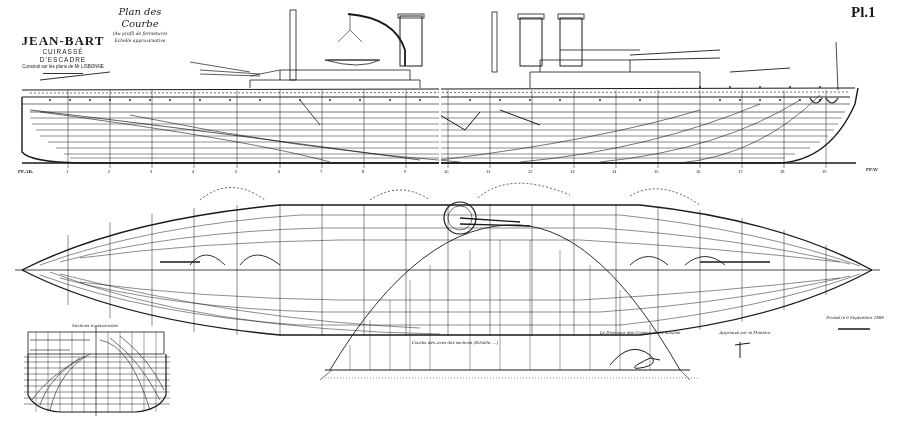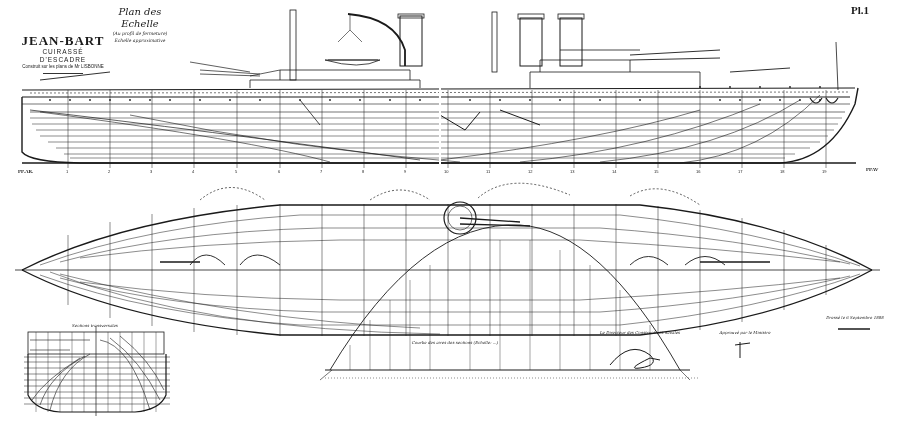--- a/index.html
+++ b/index.html
@@ -6,21 +6,21 @@
   body{width:900px;height:422px;overflow:hidden;position:relative;font-family:"DejaVu Serif",serif;color:#1a1a1a;}
   #sheet{position:absolute;left:0;top:0;width:900px;height:422px;}
   .title-block{position:absolute;left:18px;top:6px;width:90px;text-align:center;margin-top:28px;}
   .ship-name{font-family:"Liberation Serif",serif;font-weight:bold;font-size:13px;letter-spacing:1px;line-height:14px;}
   .ship-class{font-family:"Liberation Sans",sans-serif;font-size:6.5px;letter-spacing:1px;line-height:8px;}
   .ship-constr{font-family:"Liberation Sans",sans-serif;font-size:4.5px;line-height:6px;}
   .title-rule{width:40px;height:1px;background:#333;margin:3px auto 0;}
   .plan-title{position:absolute;left:110px;top:6px;width:60px;text-align:center;}
   .plan-name{font-family:"DejaVu Serif",serif;font-style:italic;font-size:10px;line-height:12px;}
   .plan-sub{font-family:"DejaVu Serif",serif;font-style:italic;font-size:4.5px;line-height:7px;}
-  .plate-no{position:absolute;left:851px;top:4px;font-family:"Liberation Serif",serif;font-weight:bold;font-size:11px;}
+  .plate-no{position:absolute;left:851px;top:4px;font-family:"Liberation Serif",serif;font-weight:bold;font-size:15px;}
   .pp-label{position:absolute;font-family:"Liberation Serif",serif;font-weight:bold;font-size:5px;}
   .tiny{position:absolute;font-family:"DejaVu Serif",serif;font-style:italic;font-size:4px;line-height:5px;text-align:center;}
   svg text{font-family:"Liberation Sans",sans-serif;}
 </style>
 </head>
 <body>
 
 <div id="sheet">
 
   <svg width="900" height="422" viewBox="0 0 900 422">
@@ -298,21 +298,21 @@
 
   
   <div class="title-block">
     <div class="ship-name">JEAN-BART</div>
     <div class="ship-class">CUIRASSÉ D'ESCADRE</div>
     <div class="ship-constr">Construit sur les plans de Mr LISBONNE</div>
     <div class="title-rule"></div>
   </div>
 
   <div class="plan-title">
-    <div class="plan-name">Plan des Echelle</div>
+    <div class="plan-name">Plan des Courbe</div>
     <div class="plan-sub">(Au profil de fermeture)</div>
     <div class="plan-sub">Echelle approximative</div>
   </div>
 
   <div class="plate-no">Pl.1</div>
 
   <div class="pp-label" style="left:18px;top:169px;">PP.AR.</div>
   <div class="pp-label" style="left:866px;top:167px;">PPAV</div>
 
   <div class="tiny" style="left:70px;top:323px;width:50px;">Sections transversales</div>

